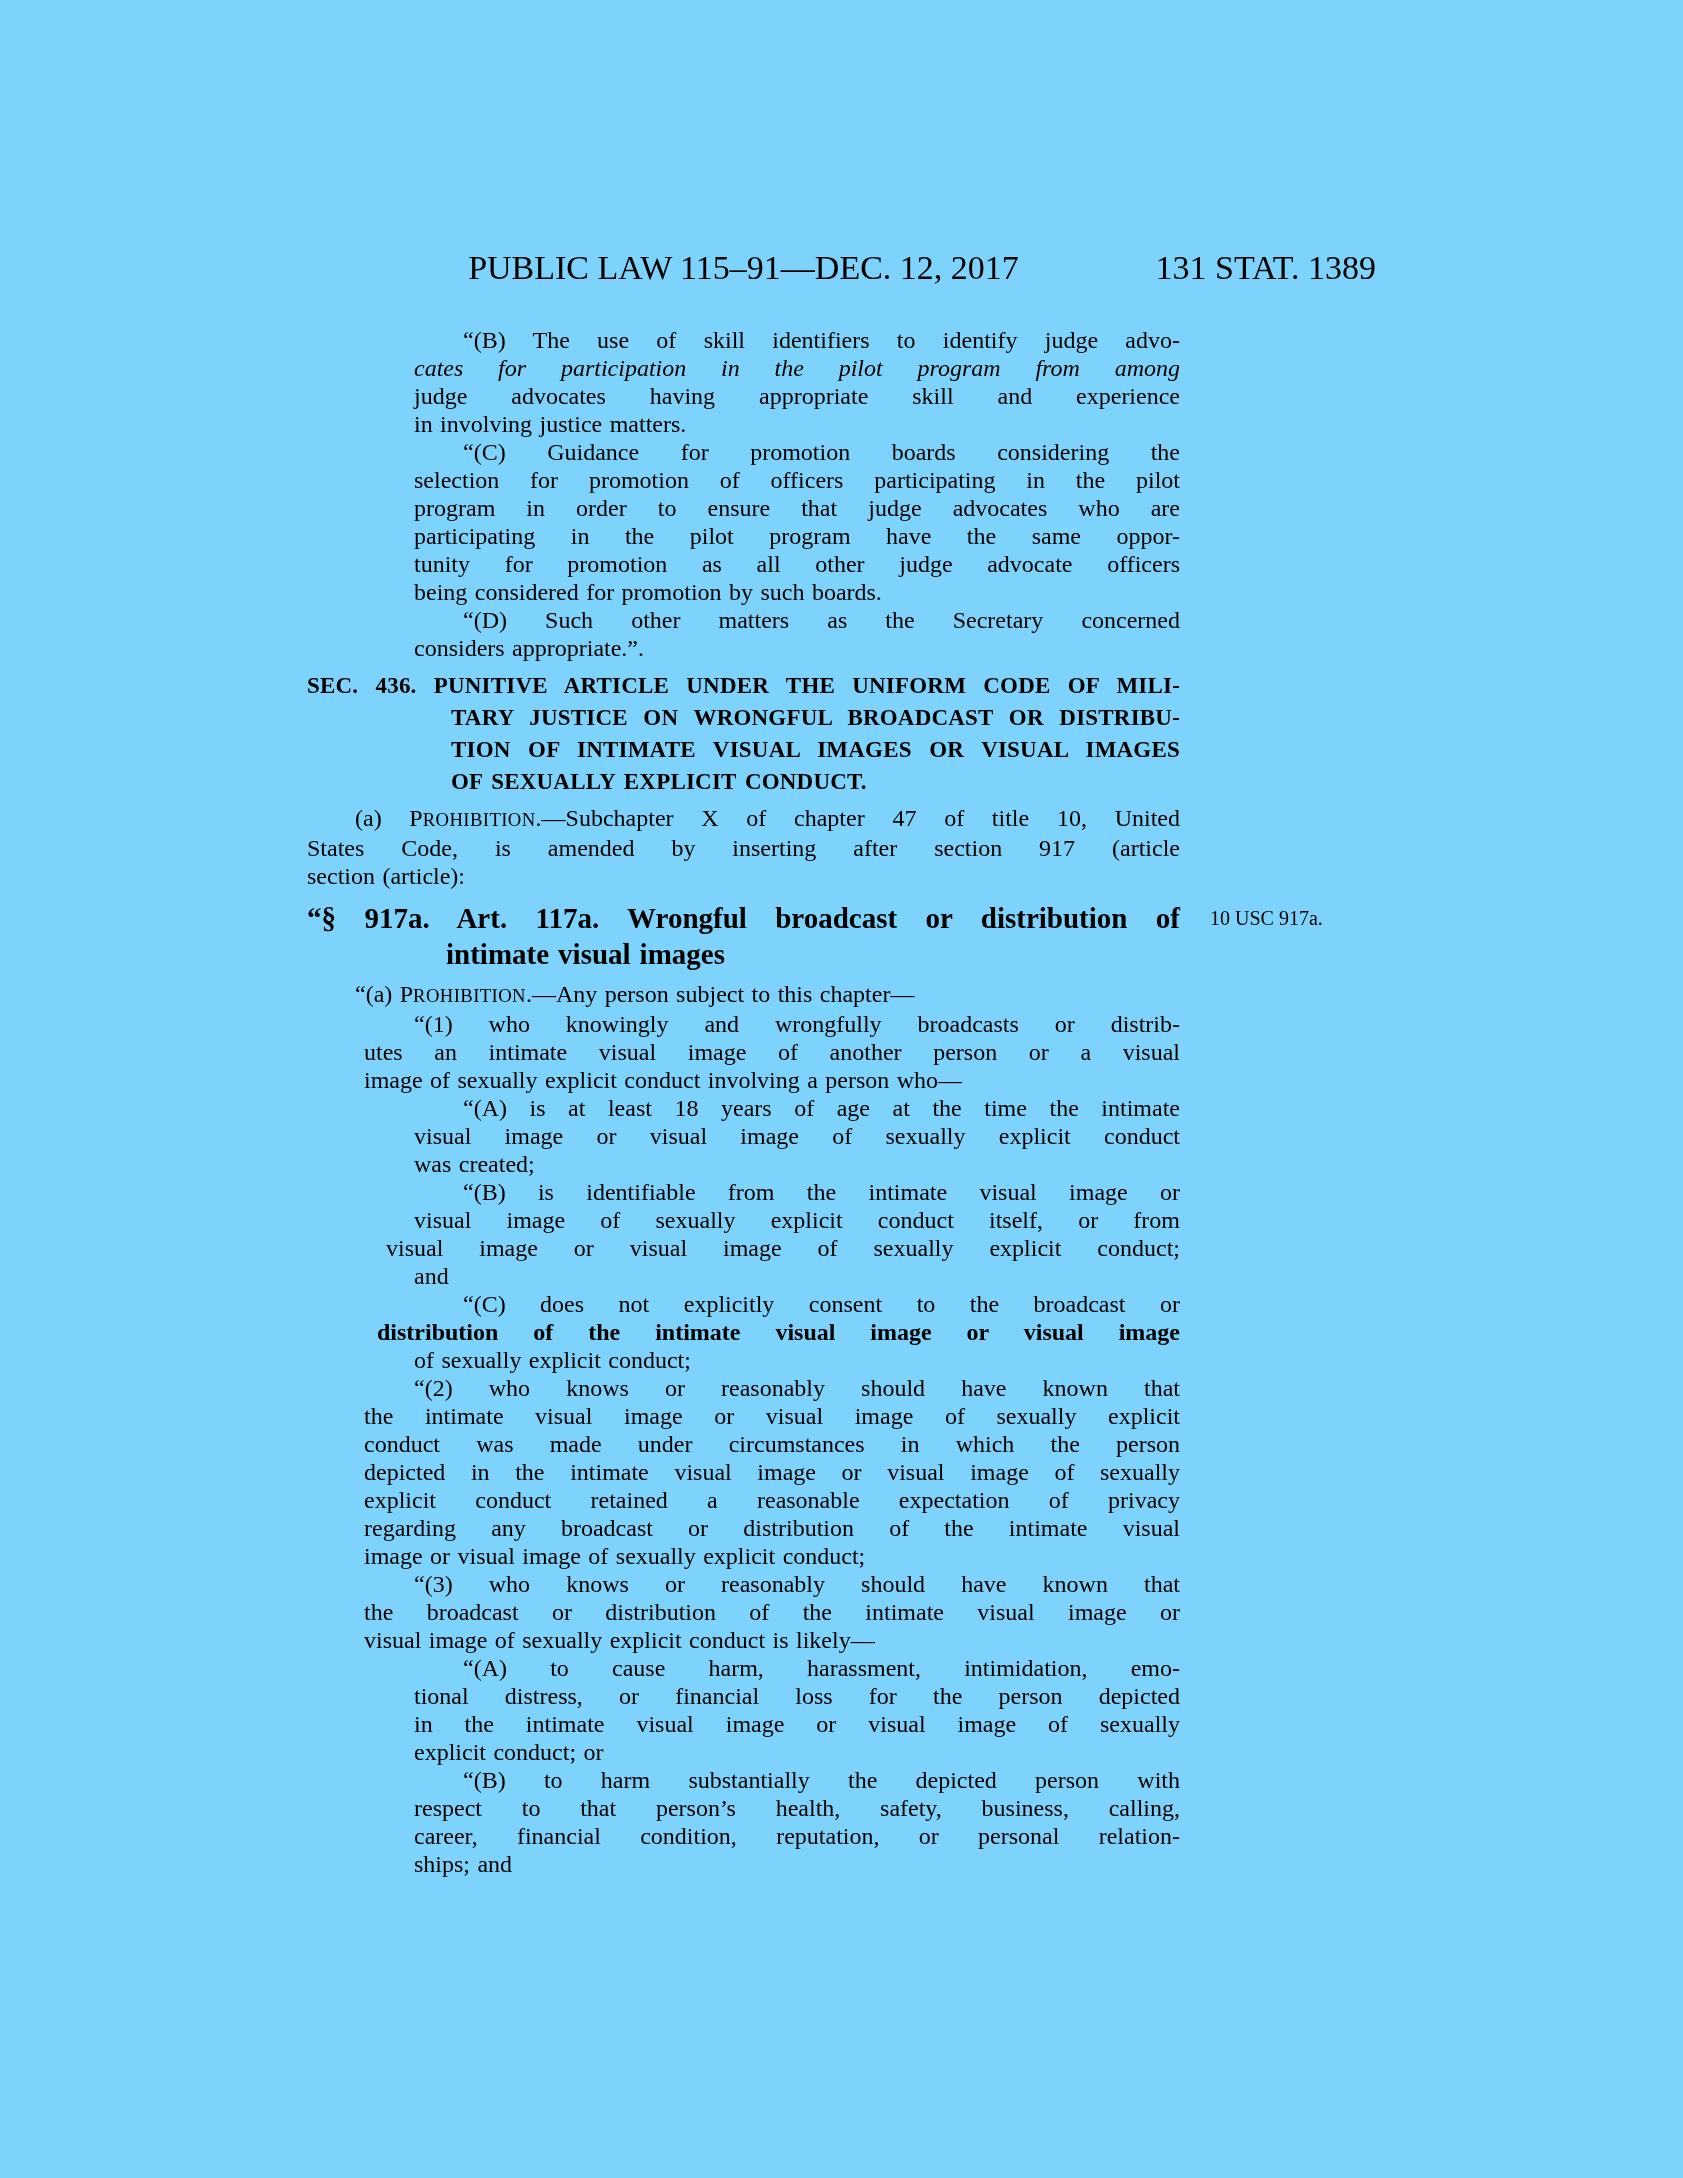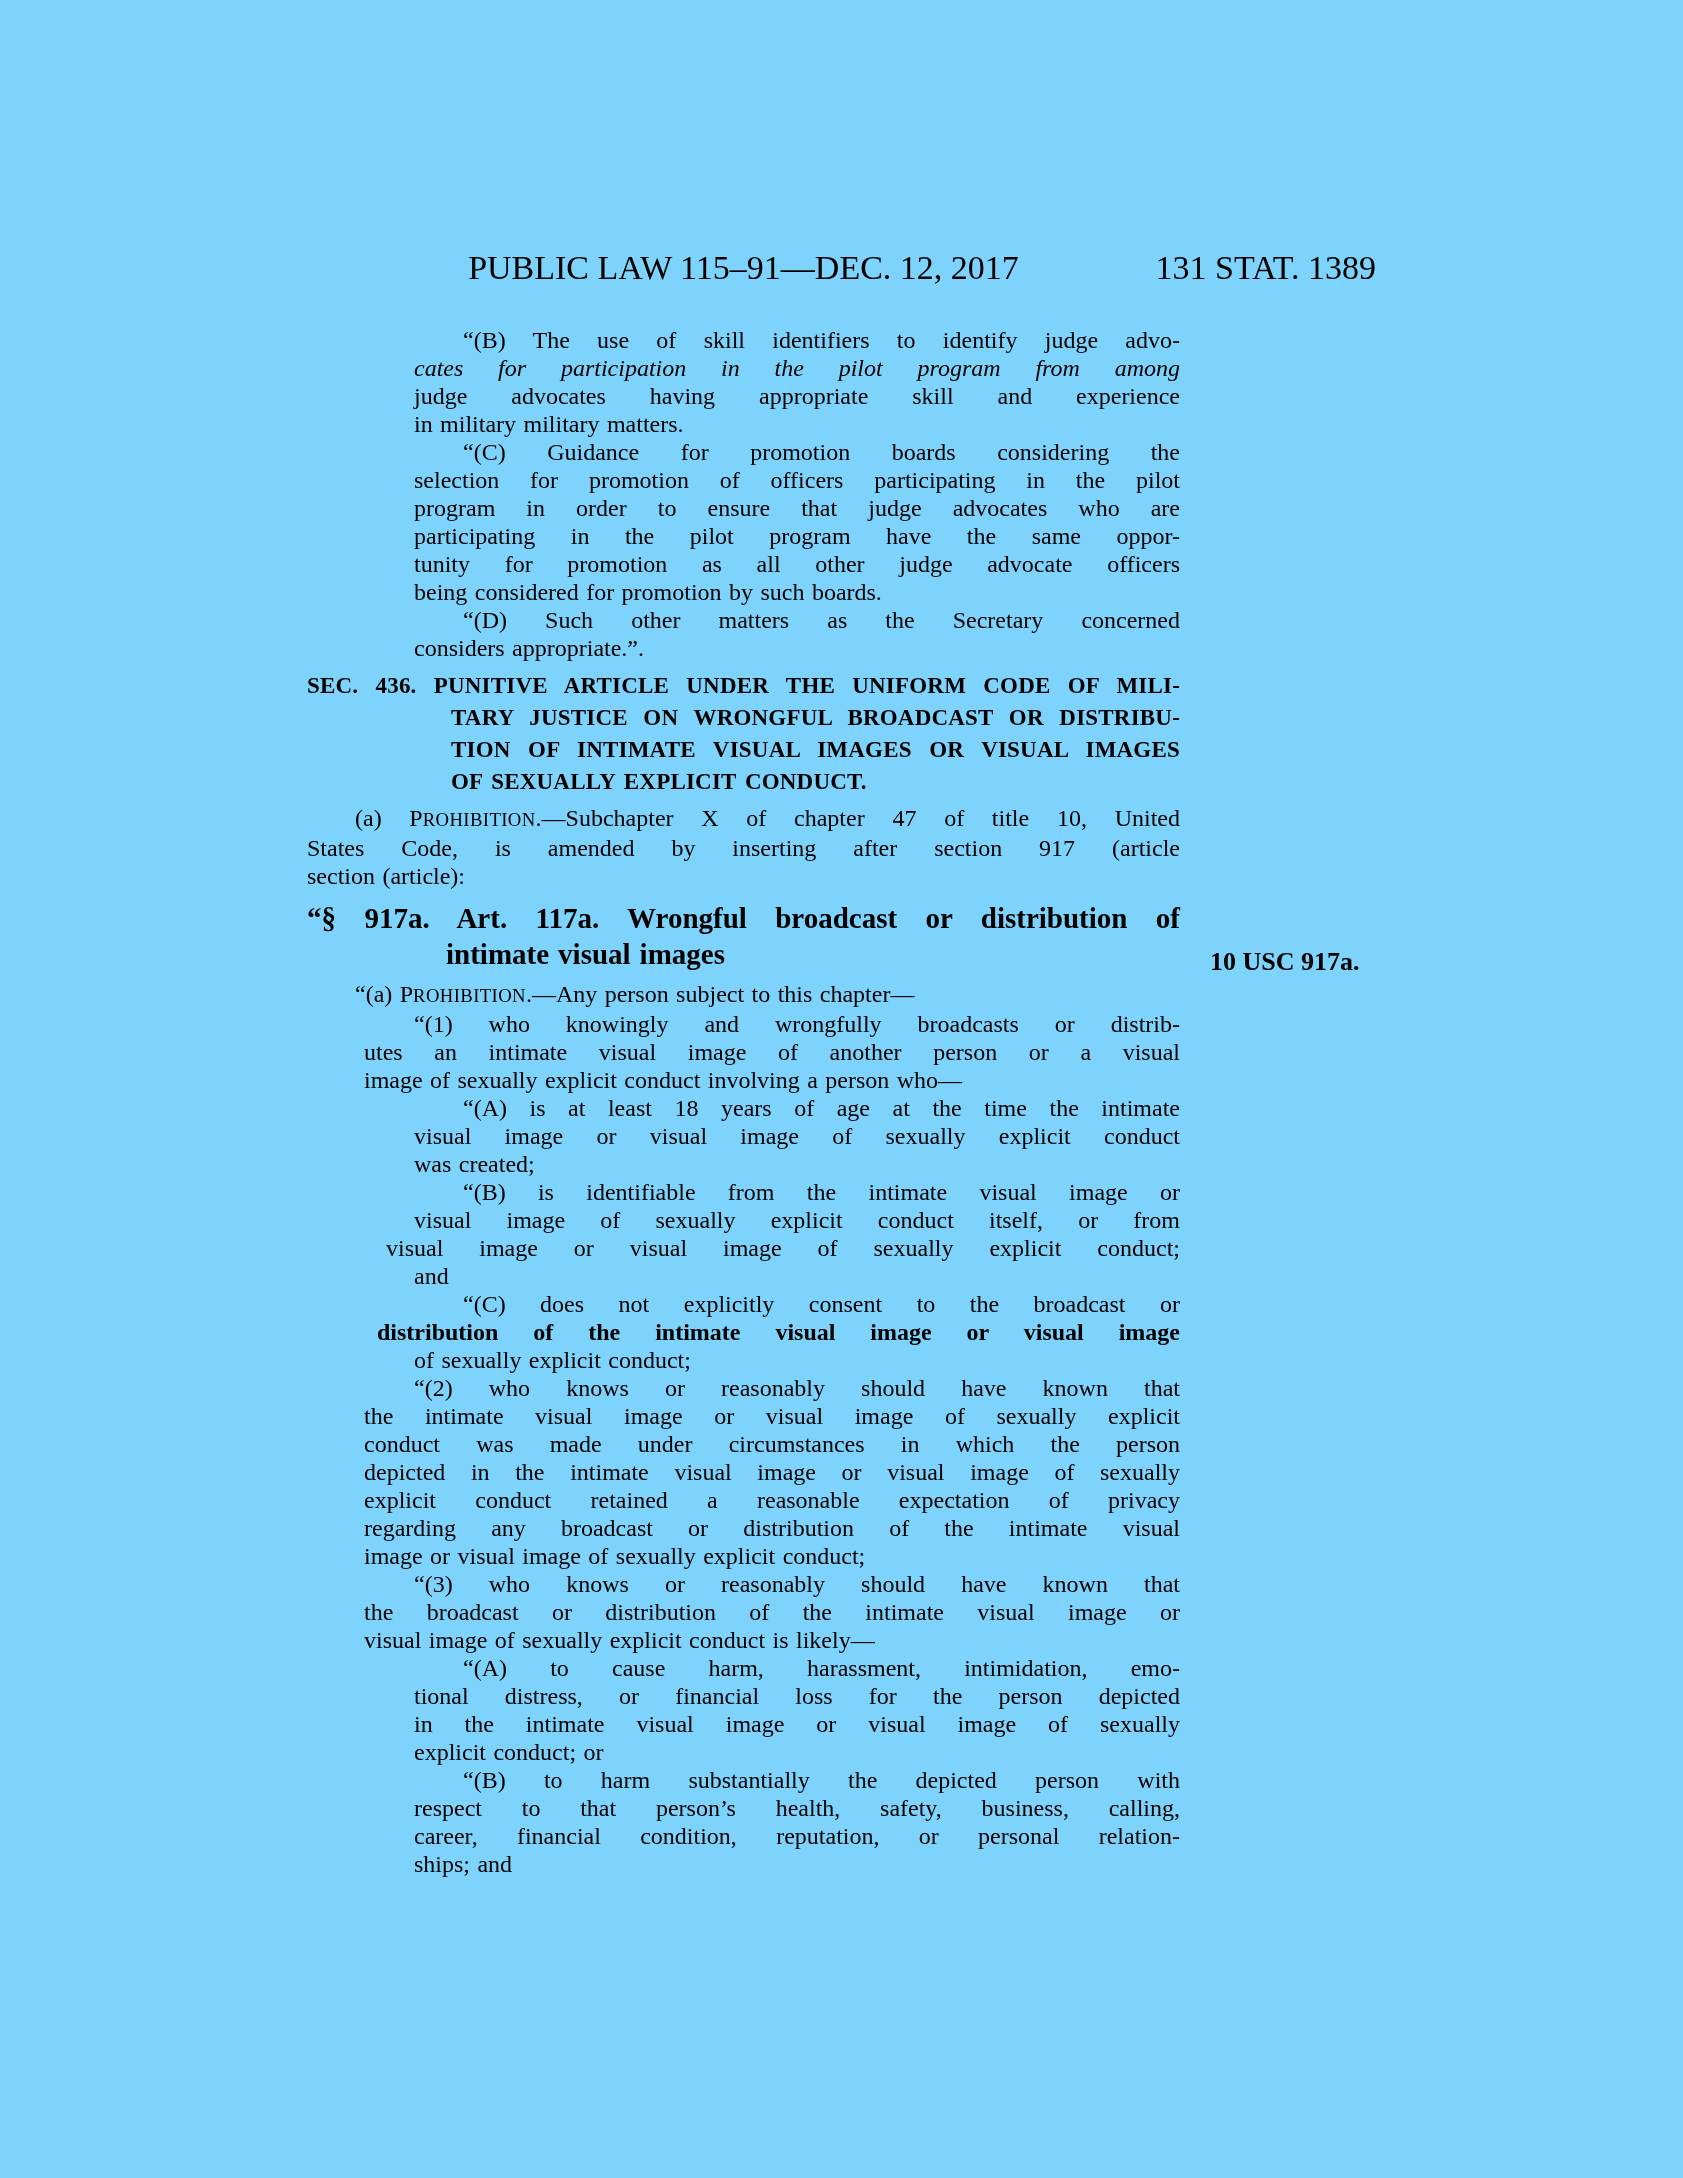--- a/index.html
+++ b/index.html
@@ -37,40 +37,39 @@
   }
   .sec-heading .line{word-spacing:0.12em;}
   .art-heading{
     position:relative;
     font-weight:bold;
     font-size:29px;line-height:36px;
     margin-top:10px;margin-bottom:8px;
   }
   .margin-note{
     position:absolute;left:903px;top:5px;
-    font-weight:bold;
-    font-size:26px;line-height:26px;
+    font-weight:normal;
+    font-size:20px;line-height:26px;
     white-space:nowrap;
-    margin-top:44px;
   }
 </style>
 </head>
 <body>
 
 <div class="page">
   <header class="running-head">
     <div class="rh-title">PUBLIC LAW 115–91—DEC. 12, 2017</div>
     <div class="rh-stat">131 STAT. 1389</div>
   </header>
   <main class="text-column">
       <div class="para body">
         <div class="line" style="margin-left: 156px;">“(B) The use of skill identifiers to identify judge advo-</div>
         <div class="line" style="margin-left: 107px; font-style: italic;">cates for participation in the pilot program from among</div>
         <div class="line" style="margin-left: 107px;">judge advocates having appropriate skill and experience</div>
-        <div class="line last" style="margin-left: 107px;">in military military matters.</div>
+        <div class="line last" style="margin-left: 107px;">in involving justice matters.</div>
       </div>
       <div class="para body">
         <div class="line" style="margin-left: 156px;">“(C) Guidance for promotion boards considering the</div>
         <div class="line" style="margin-left: 107px;">selection for promotion of officers participating in the pilot</div>
         <div class="line" style="margin-left: 107px;">program in order to ensure that judge advocates who are</div>
         <div class="line" style="margin-left: 107px;">participating in the pilot program have the same oppor-</div>
         <div class="line" style="margin-left: 107px;">tunity for promotion as all other judge advocate officers</div>
         <div class="line last" style="margin-left: 107px;">being considered for promotion by such boards.</div>
       </div>
       <div class="para body">

